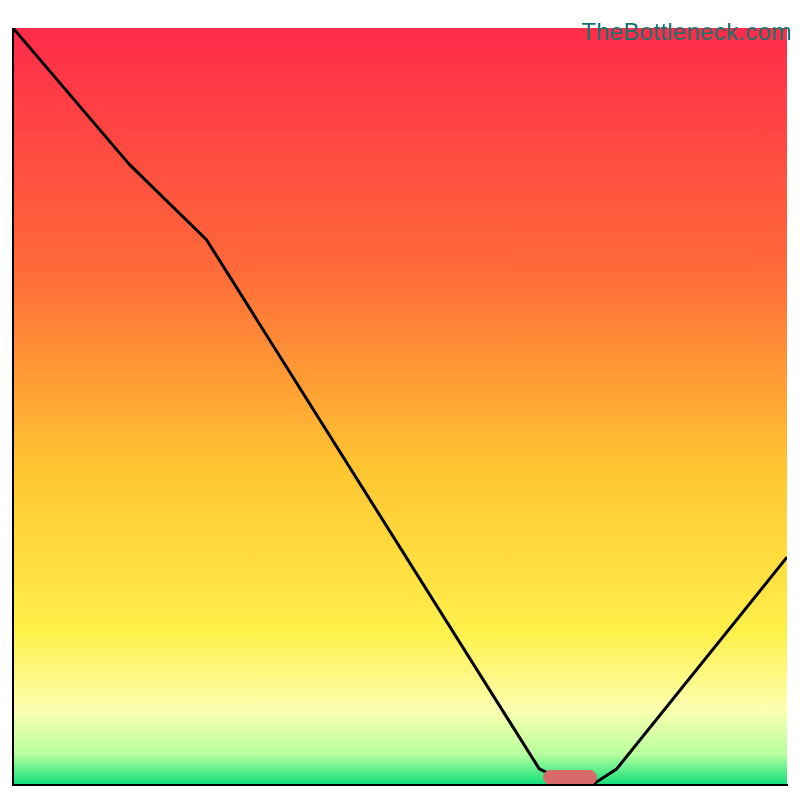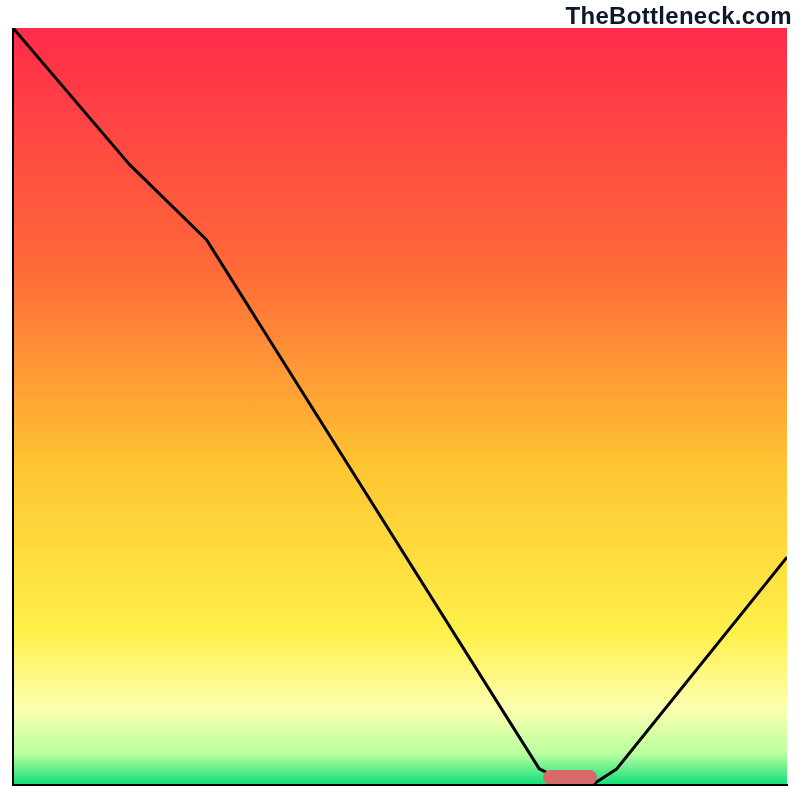--- a/index.html
+++ b/index.html
@@ -11,25 +11,25 @@
     font-family: Arial, Helvetica, sans-serif;
     overflow: hidden;
   }
   .wrap {
     position: relative;
     width: 800px;
     height: 800px;
   }
   .watermark {
     position: absolute;
-    top: 2px;
+    top: 18px;
     right: 8px;
-    color: #0f172a;
+    color: #0f766e;
     font-size: 24px;
-    font-weight: 700;
+    font-weight: 400;
     letter-spacing: 0.3px;
     z-index: 5;
     user-select: none;
   }
   .plot {
     position: absolute;
     left: 13px;
     top: 28px;
     width: 774px;
     height: 756px;

